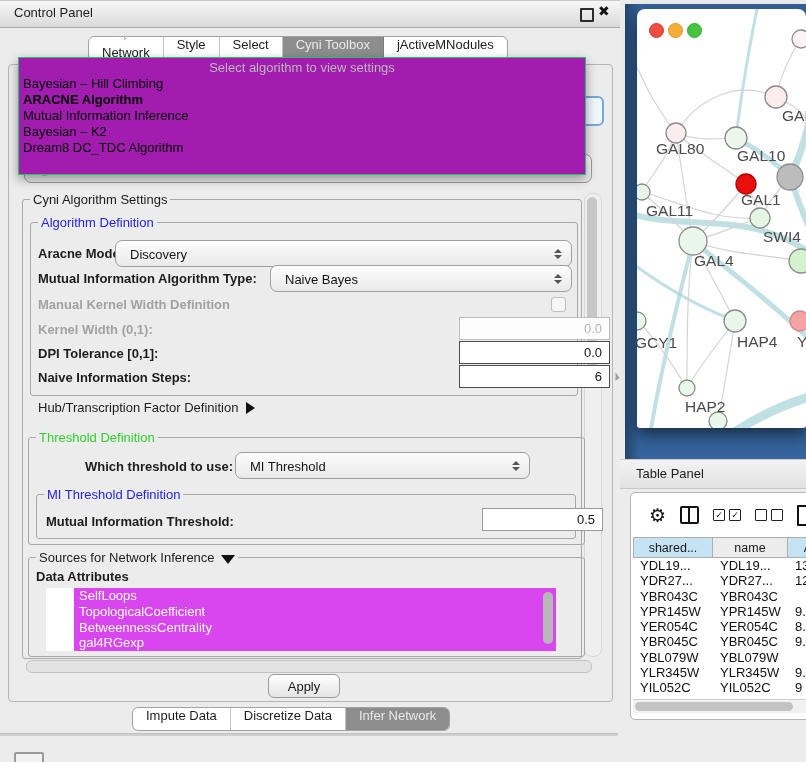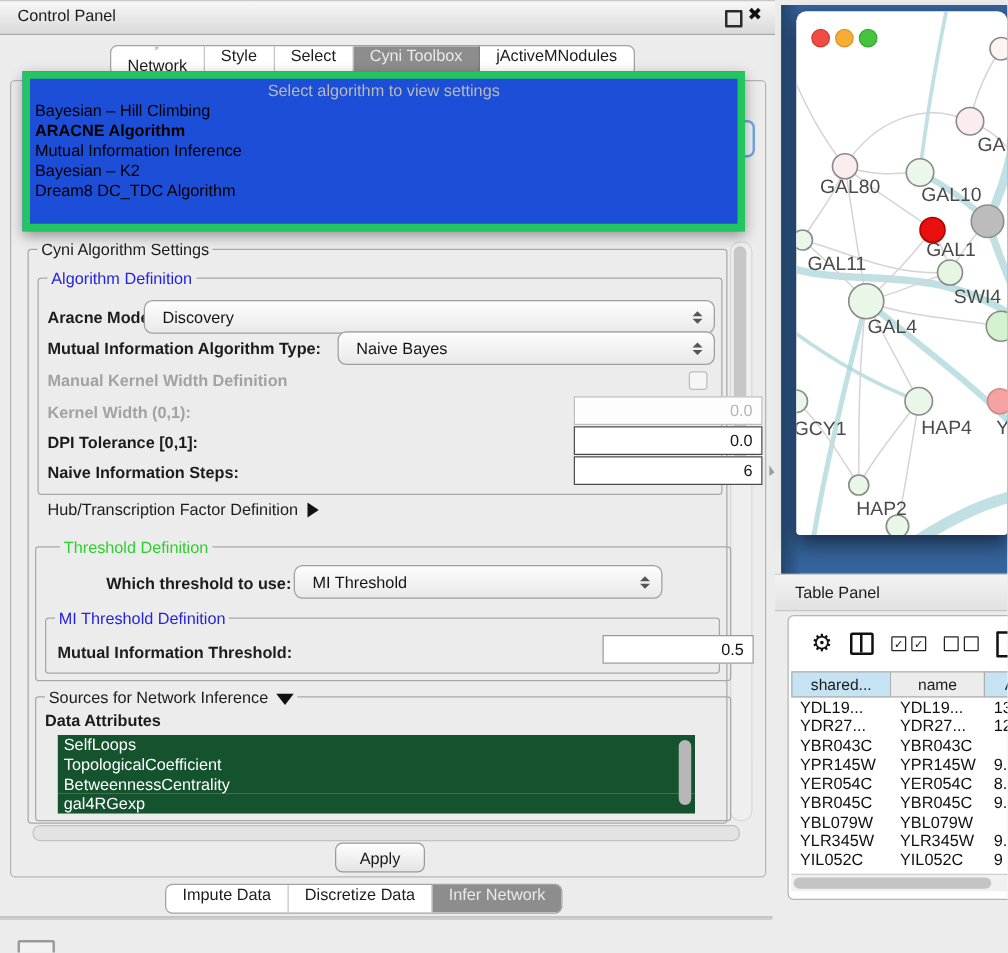--- a/index.html
+++ b/index.html
@@ -21,22 +21,22 @@
   .tab:last-child{border-right:none;}
   .tab.selected{background:#8d8d8d;color:#e9e9e9;border-right-color:#7c7c7c;}
   .top-tabs{left:88px;top:36px;height:23px;}
   .bottom-tabs{left:132px;top:707px;height:22px;}
 
   .content-frame{left:8px;top:64px;width:603px;height:636px;border:1px solid #b5b5b5;border-radius:4px;background:#ececec;}
   .cp-bottom-line{left:0;top:733px;width:618px;height:2px;background:#cfcfcf;border-top:1px solid #c0c0c0;}
   .mini-square{left:14px;top:752px;width:26px;height:16px;border:2px solid #9a9a9a;background:#f2f2f2;border-radius:2px;}
 
   
-  .popup{left:18px;top:57px;width:566px;height:114px;background:#1d4ed8;
-    border:6px solid #22c55e;box-shadow:0 4px 10px rgba(0,0,0,.38);z-index:50;
+  .popup{left:18px;top:57px;width:566px;height:114px;background:#a21caf;
+    border:1px solid #22c55e;box-shadow:0 4px 10px rgba(0,0,0,.38);z-index:50;
     display:flex;flex-direction:column;padding-top:2px;}
   .dd-prompt{height:16px;text-align:center;font-size:13px;color:#b9b9b9;}
   .dd-item{height:16px;line-height:16px;padding-left:4px;font-size:13px;color:#000;white-space:nowrap;}
   .dd-item.bold{font-weight:bold;}
 
   
   .bg-combo{left:24px;top:154px;width:566px;height:27px;border:1px solid #9c9c9c;border-radius:7px;
     background:linear-gradient(#ffffff,#e7e7e7);z-index:5;}
   .bg-combo span{position:absolute;left:16px;top:6px;font-size:13px;color:#bdbdbd;}
   .focus-combo{left:578px;top:96px;width:22px;height:26px;border:2px solid #74a7da;border-radius:6px;
@@ -69,21 +69,21 @@
   .checkbox{position:absolute;width:13px;height:13px;border:1px solid #bdbdbd;border-radius:3px;background:#f6f6f6;}
 
   .tri-right{display:inline-block;width:0;height:0;border-top:6px solid transparent;border-bottom:6px solid transparent;border-left:9px solid #111;vertical-align:-2px;margin-left:8px;}
   .tri-down{display:inline-block;width:0;height:0;border-left:7px solid transparent;border-right:7px solid transparent;border-top:9px solid #111;vertical-align:-2px;margin-left:6px;}
 
   .vscroll-track{left:584px;top:193px;width:16px;height:462px;background:#efefef;border:1px solid #d7d7d7;border-radius:8px;}
   .vscroll-thumb{position:absolute;left:2px;top:3px;width:10px;height:182px;background:#c7c7c7;border-radius:6px;}
   .hscroll-thumb{left:26px;top:660px;width:564px;height:11px;background:#e3e3e3;border:1px solid #c2c2c2;border-radius:6px;}
 
   .attr-list{left:46px;top:588px;width:510px;height:63px;background:#ffffff;overflow:hidden;}
-  .attr-item{height:15.75px;line-height:15.75px;background:#14532d;color:#fff;font-size:13px;padding-left:5px;}
+  .attr-item{height:15.75px;line-height:15.75px;background:#d946ef;color:#fff;font-size:13px;padding-left:5px;margin-left:28px;}
   .attr-scroll{position:absolute;right:3px;top:4px;width:10px;height:52px;background:#b7b7b7;border-radius:5px;}
 
   .apply-btn{left:268px;top:674px;width:70px;height:22px;border:1px solid #9a9a9a;border-radius:6px;
     background:linear-gradient(#fefefe,#e4e4e4);font-size:13px;color:#1a1a1a;
     display:flex;align-items:center;justify-content:center;}
 
   
   .desktop{left:625px;top:4px;width:181px;height:455px;background:#35639b;}
   .desktop-shade{left:625px;top:4px;width:15px;height:455px;background:linear-gradient(90deg,#24466c,#35639b);}
   .net-window{left:637px;top:9px;width:169px;height:419px;background:#ffffff;
@@ -219,21 +219,21 @@
   <div class="lbl" style="left:38px;top:370px;">Naive Information Steps:</div>
   <div class="field darkb" style="left:425px;top:365px;width:142px;height:21px;">
       <span>6</span>
     </div>
 
   <div class="lbl plain" style="left:38px;top:400px;font-weight:normal;">
     <span>Hub/Transcription Factor Definition</span><span class="tri-right"></span>
   </div>
 
   <div class="abs group" style="left:28px;top:437px;width:555px;height:106px;"></div>
-  <div class="legend green" style="left:48px;top:430px;">Threshold Definition</div>
+  <div class="legend green" style="left:36px;top:430px;">Threshold Definition</div>
 
   <div class="lbl" style="left:85px;top:459px;">Which threshold to use:</div>
   <div class="combo" style="left:235px;top:452px;width:293px;height:25px;">
     <span class="val">MI Threshold</span>
     <span class="arrows">
         <i class="up"></i>
         <i class="dn"></i>
       </span>
   </div>
 

